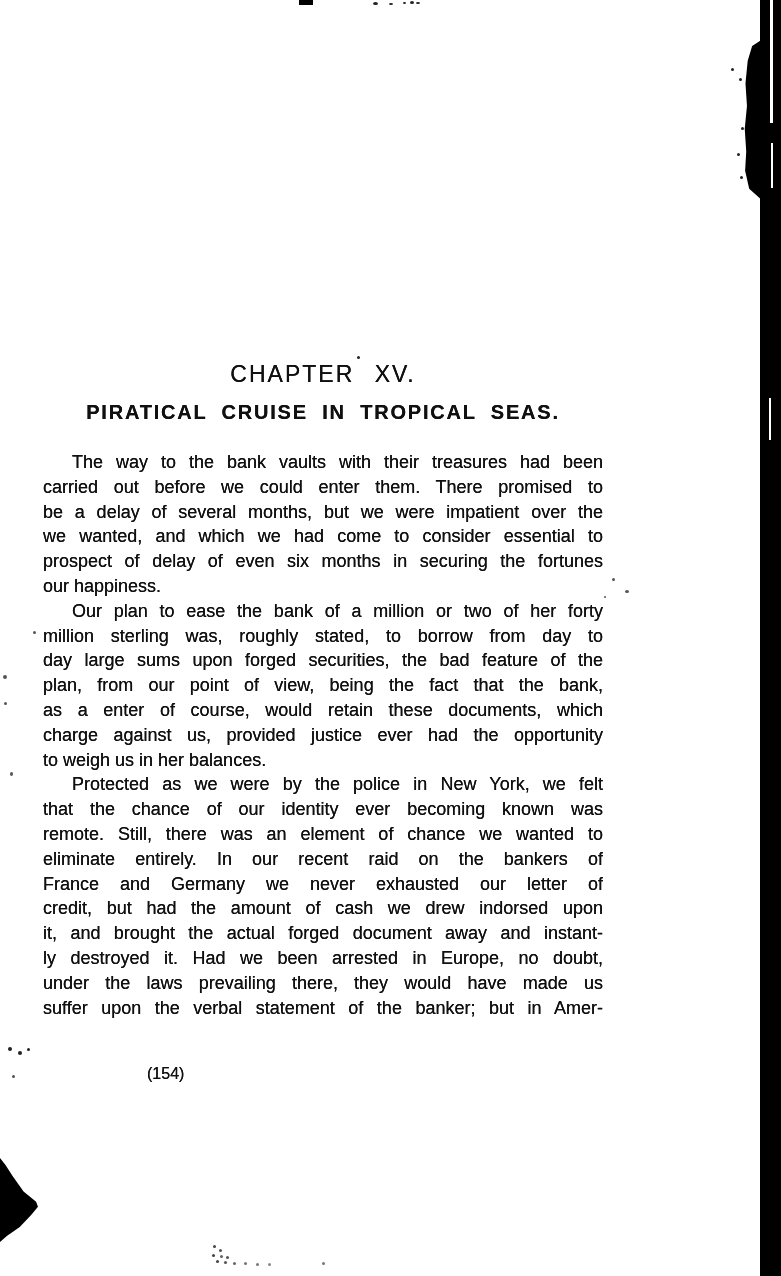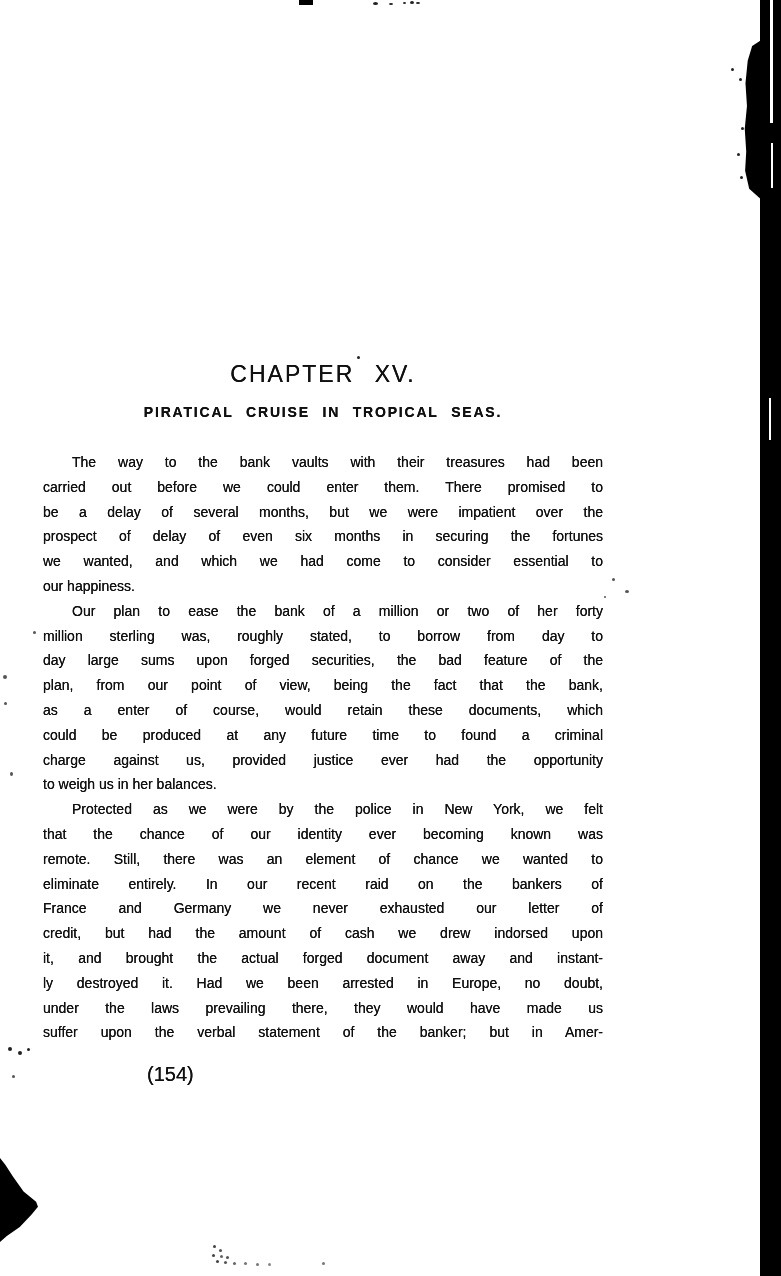--- a/index.html
+++ b/index.html
@@ -18,39 +18,39 @@
   .chapter-heading{
     text-align:center;
     font-size:23px;line-height:26px;
     letter-spacing:2px;word-spacing:12px;
     text-shadow:0 0 .5px #101010;
   }
   .chapter-subtitle{
     position:absolute;top:43px;left:0;width:100%;
     text-align:center;
     font-weight:bold;
-    font-size:14px;line-height:17px;
+    font-size:20px;line-height:17px;
     letter-spacing:1.8px;word-spacing:7px;
     text-shadow:0 0 .4px #101010;
   }
   .body-text{
     position:absolute;top:89px;left:0;width:560px;
-    font-size:14px;
+    font-size:18px;
     text-shadow:0 0 .5px #141414;
   }
   .line{
     height:24.8px;line-height:24.8px;
     text-align:justify;text-align-last:justify;
     overflow:hidden;white-space:nowrap;
   }
   .line.indent{padding-left:29px;}
   .line.last{text-align:right;text-align-last:left;}
   .page-number{
     position:absolute;left:147px;top:1063px;
-    font-size:20px;line-height:22px;
+    font-size:16px;line-height:22px;
     text-shadow:0 0 .5px #141414;
   }
   
   .artifact{position:absolute;background:#000;}
   .right-band{left:760px;top:0;width:21px;height:1276px;}
   .right-bulge{
     left:744px;top:38px;width:37px;height:162px;
     clip-path:polygon(55% 0%,22% 5%,10% 14%,4% 28%,8% 42%,2% 56%,6% 70%,3% 82%,14% 93%,48% 100%,100% 100%,100% 0%);
   }
   .band-hairline-1{left:770px;top:0;width:3px;height:123px;background:#fff;}
@@ -75,32 +75,31 @@
   <div class="text-col">
     <div class="chapter-heading">CHAPTER XV.</div>
     <div class="chapter-subtitle">PIRATICAL CRUISE IN TROPICAL SEAS.</div>
 
     <div class="body-text">
 
       <div>
         <div class="line indent">The way to the bank vaults with their treasures had been</div>
         <div class="line">carried out before we could enter them.  There promised to</div>
         <div class="line">be a delay of several months, but we were impatient over the</div>
+        <div class="line">we wanted, and which we had come to consider essential to</div>
         <div class="line">prospect of delay of even six months in securing the fortunes</div>
-        <div class="line">we wanted, and which we had come to consider essential to</div>
         <div class="line last">our happiness.</div>
       </div>
 
       <div>
         <div class="line indent">Our plan to ease the bank of a million or two of her forty</div>
         <div class="line">million sterling was, roughly stated, to borrow from day to</div>
         <div class="line">day large sums upon forged securities, the bad feature of the</div>
         <div class="line">plan, from our point of view, being the fact that the bank,</div>
         <div class="line">as a enter of course, would retain these documents, which</div>
-        <div class="line">could be produced at any future time to found a criminal</div>
         <div class="line">charge against us, provided justice ever had the opportunity</div>
         <div class="line last">to weigh us in her balances.</div>
       </div>
 
       <div>
         <div class="line indent">Protected as we were by the police in New York, we felt</div>
         <div class="line">that the chance of our identity ever becoming known was</div>
         <div class="line">remote.  Still, there was an element of chance we wanted to</div>
         <div class="line">eliminate entirely.  In our recent raid on the bankers of</div>
         <div class="line">France and Germany we never exhausted our letter of</div>

